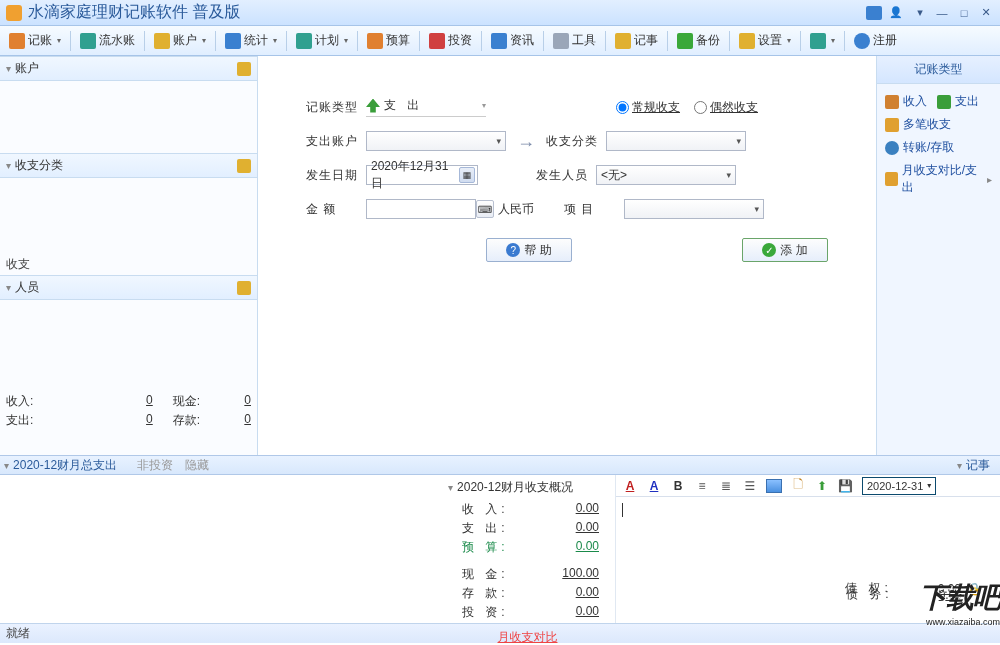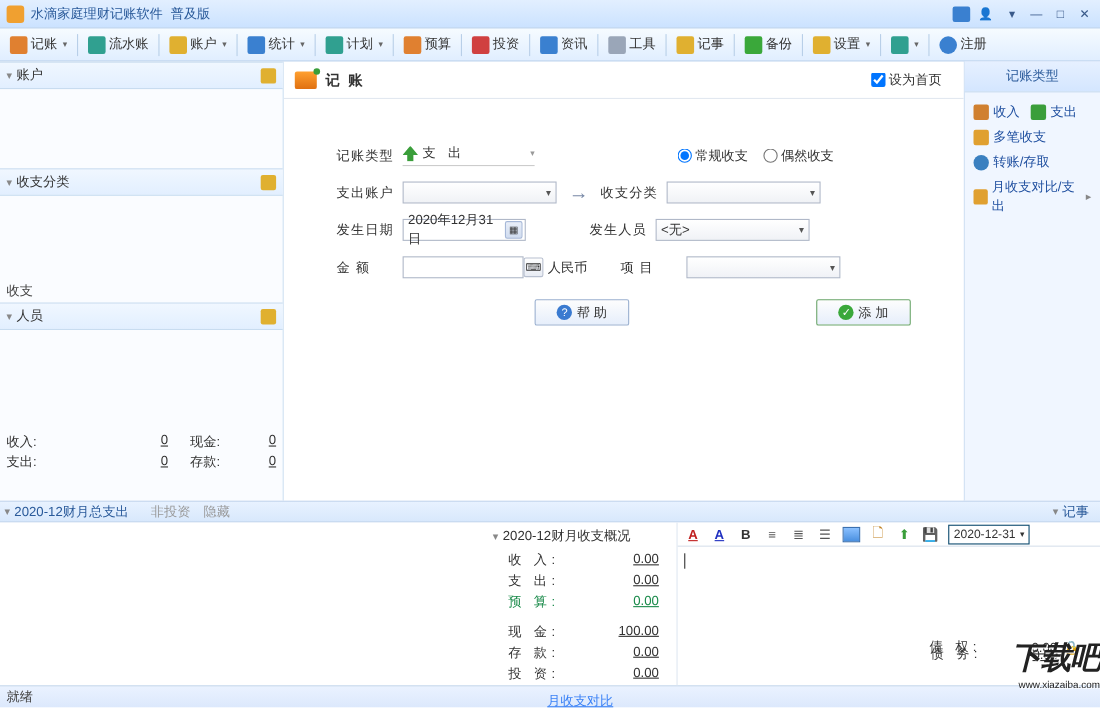--- a/index.html
+++ b/index.html
@@ -1,21 +1,21 @@
 <!DOCTYPE html>
 <html><head>
 <meta charset="utf-8">
 <style>
 * { margin: 0; padding: 0; box-sizing: border-box; font-family: "Microsoft YaHei", SimSun, Arial, sans-serif; }
 body { width: 1000px; height: 645px; background: #fff; font-size: 12px; color: #333; overflow: hidden; }
 
 
 .titlebar { height: 26px; background: linear-gradient(#e2efff, #cbe2ff); display: flex; align-items: center; padding: 0 6px; border-bottom: 1px solid #a6c4e8; }
 .titlebar .icon { width: 16px; height: 16px; background: #f0a030; border-radius: 3px; margin-right: 6px; }
-.titlebar .title { color: #2a5a9a; font-size: 12px; flex: 1; font-family: Liberation Mono, monospace; }
+.titlebar .title { color: #2a5a9a; font-size: 16px; flex: 1; }
 .titlebar .winctrls { display: flex; gap: 6px; align-items: center; }
 .titlebar .winctrls span { width: 16px; height: 14px; display: inline-flex; align-items: center; justify-content: center; color: #3a5a8a; cursor: pointer; font-size: 11px; }
 .winicon-sm { width: 14px; height: 14px; display: inline-block; }
 
 
 .toolbar { height: 30px; background: linear-gradient(#f6fbff, #e0eeff); display: flex; align-items: center; padding: 0 4px; border-bottom: 1px solid #a6c4e8; gap: 2px; }
 .toolbar .tb-item { display: flex; align-items: center; gap: 3px; padding: 2px 5px; cursor: pointer; border-radius: 2px; }
 .toolbar .tb-icon { width: 16px; height: 16px; display: inline-block; border-radius: 2px; }
 .tb-sep { width: 1px; height: 20px; background: #b8cfe8; margin: 0 2px; }
 .drop-arrow { font-size: 8px; color: #666; margin-left: 2px; }
@@ -56,21 +56,21 @@
   height: 20px; border: 1px solid #b0b8c8; background: linear-gradient(#fff,#f0f2f6); font-size: 12px; padding: 0 4px;
 }
 .combo { width: 140px; display: flex; align-items: center; justify-content: space-between; }
 .combo .combo-arrow { font-size: 9px; color: #555; }
 .textinput { width: 110px; background: #fff; }
 .date-input { width: 112px; background:#fff; display:flex; align-items:center; justify-content:space-between; padding:0 2px 0 4px; }
 .date-input .cal { width:16px;height:16px;background:linear-gradient(#e8eef8,#d0dcf0);border:1px solid #a6b8d8;border-radius:2px;display:inline-flex;align-items:center;justify-content:center;font-size:9px }
 .calc-btn { width:18px;height:18px;background:linear-gradient(#fefefe,#e8ecf4);border:1px solid #b8c0d0;border-radius:2px;display:inline-flex;align-items:center;justify-content:center;font-size:10px;cursor:pointer }
 
 .arrow-right { width: 40px; text-align: center; color: #7a8aa8; font-size: 18px; font-weight: bold; }
-.radio-group { display: flex; gap: 14px; align-items: center; }
+.radio-group { display: flex; gap: 14px; align-items: center; text-decoration: underline; }
 .radio-group label { display: flex; align-items: center; gap: 3px; cursor: pointer; }
 
 .type-pill { display: flex; align-items: center; gap: 4px; border-bottom: 1px solid #ccc; padding-bottom: 2px; width: 120px; }
 .type-pill .pill-icon { width:14px;height:14px;background:#3a9e3a;clip-path:polygon(50% 0,100% 60%,70% 60%,70% 100%,30% 100%,30% 60%,0 60%)}
 .type-pill .pill-text { color:#333; letter-spacing:4px; }
 .type-pill .drop-arrow { margin-left: auto; color:#999; }
 
 .textarea-box { width: 490px; height: 66px; border: 1px solid #b0b8c8; background: #fff; resize: none; padding: 4px; font-size: 12px; }
 
 .btn-row { margin: 18px 0 0 180px; display: flex; gap: 170px; }
@@ -105,21 +105,21 @@
 .foot-body { display: flex; height: 148px; background: #fff; }
 .foot-left { width: 440px; }
 .foot-mid { width: 176px; padding: 4px 8px; border-right: 1px solid #e0e8f2; }
 .foot-mid .sec-title { display:flex;align-items:center;gap:4px;color:#333;margin-bottom:4px }
 .foot-mid .sec-title .collapse { color:#888;font-size:10px }
 .stat-row { display: flex; padding: 1px 0 1px 14px; }
 .stat-row .k { width: 60px; letter-spacing: 4px; }
 .stat-row .v { flex: 1; text-align: right; text-decoration: underline; padding-right: 8px; }
 .stat-row.budget .k, .stat-row.budget .v { color: #1a8a4a; }
 .stat-gap { height: 8px; }
-.stat-link { text-align: center; text-decoration: underline; color: #3b82f6; margin-top: 7px; cursor:pointer }
+.stat-link { text-align: center; text-decoration: underline; color: #ef4444; margin-top: 7px; cursor:pointer }
 
 .foot-right { flex: 1; display: flex; flex-direction: column; }
 .editor-bar { height: 22px; border-bottom: 1px solid #d8e0ec; display: flex; align-items: center; padding: 0 6px; gap: 8px; }
 .editor-bar .eb { cursor: pointer; display:inline-flex;align-items:center;justify-content:center;min-width:16px;height:16px; font-size:12px; }
 .eb.colA { color:#c02020; font-weight:bold; text-decoration: underline; }
 .eb.colA2 { color:#2030c0; font-weight:bold; text-decoration: underline; }
 .eb.bold { font-weight: bold; }
 .eb.align, .eb.list { color:#555 }
 .eb.img { width:16px;height:14px;background:linear-gradient(#8ac0ff,#4a90e0);border:1px solid #3a70b0 }
 .eb.date { border:1px solid #0c4a6e;background:#fff;padding:0 4px;height:18px;font-size:11px;display:flex;align-items:center;gap:4px }
@@ -268,29 +268,20 @@
     </div>
     <div class="summary-row">
       <span>支出:</span>
       <span>0</span>
       <span>存款:</span>
       <span>0</span>
     </div>
   </div>
 
   <div class="center">
-    <div class="center-head">
-      <span class="ch-icon"></span>
-      <span class="ch-title">记 账</span>
-      <span class="spacer"></span>
-      <label class="homepage-chk">
-        <input type="checkbox" checked="" style="">
-        <span>设为首页</span>
-      </label>
-    </div>
 
     <div class="form-table">
       <div class="form-row">
         <span class="form-label">记账类型</span>
         <div class="type-pill">
           <span class="pill-icon"></span>
           <span class="pill-text">支 出</span>
           <span class="drop-arrow">▾</span>
         </div>
         <span style="width:130px"></span>

